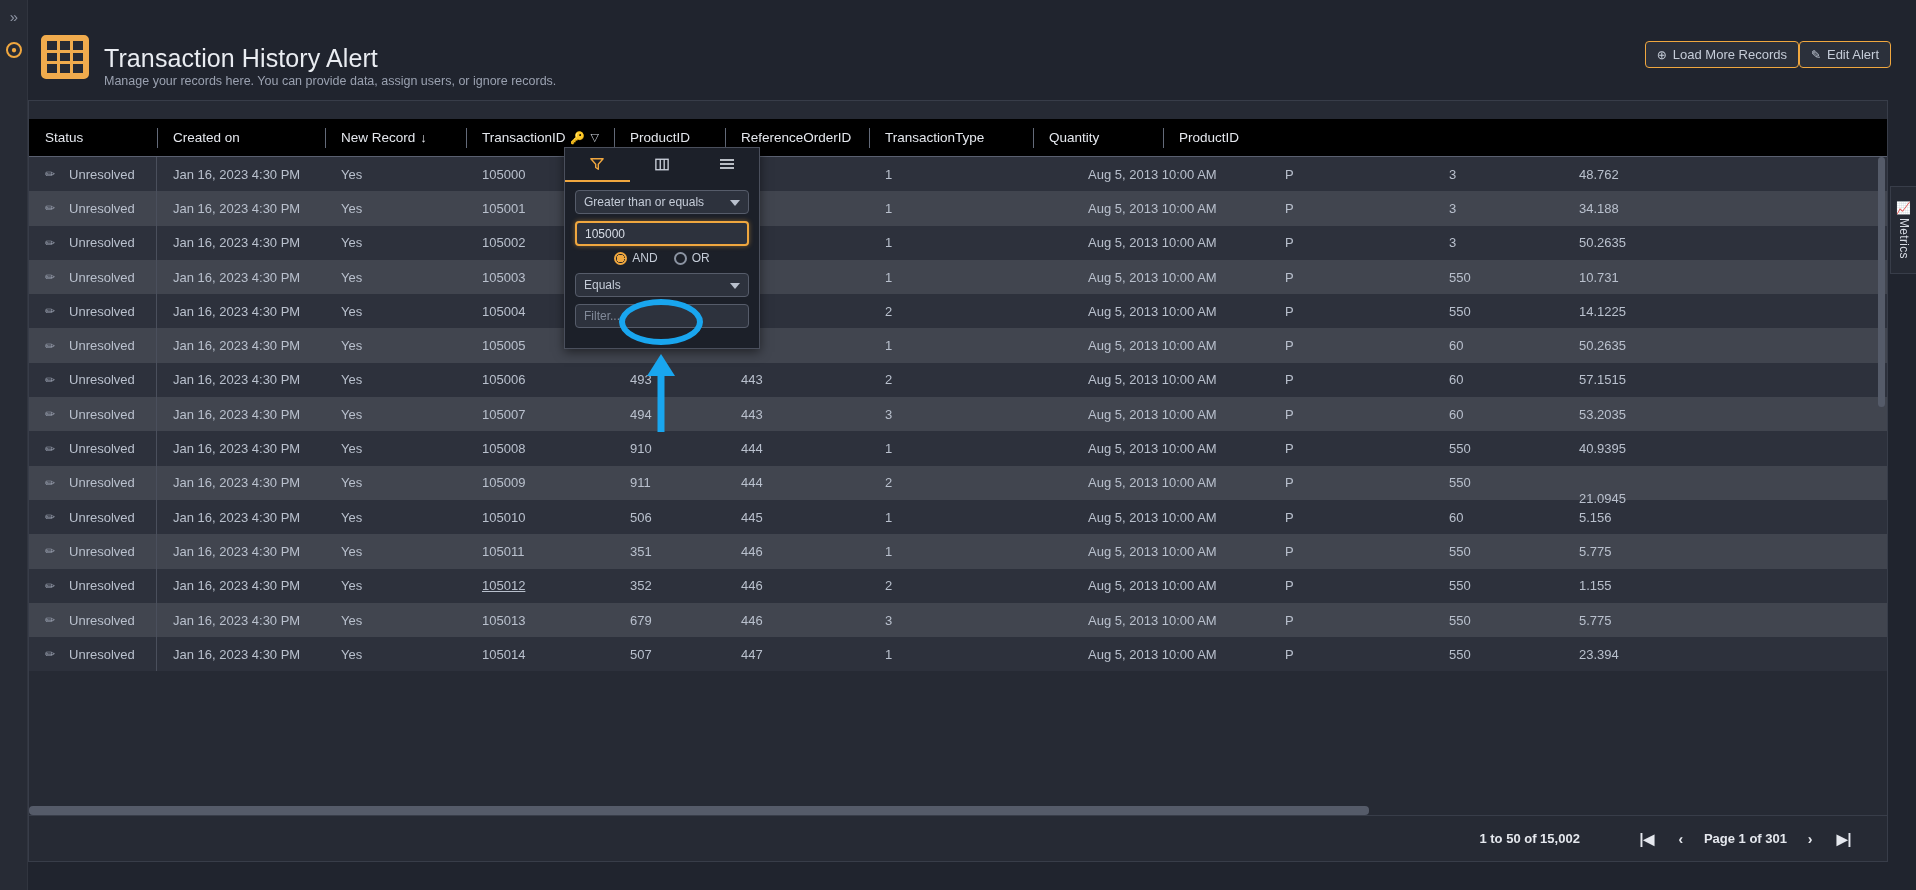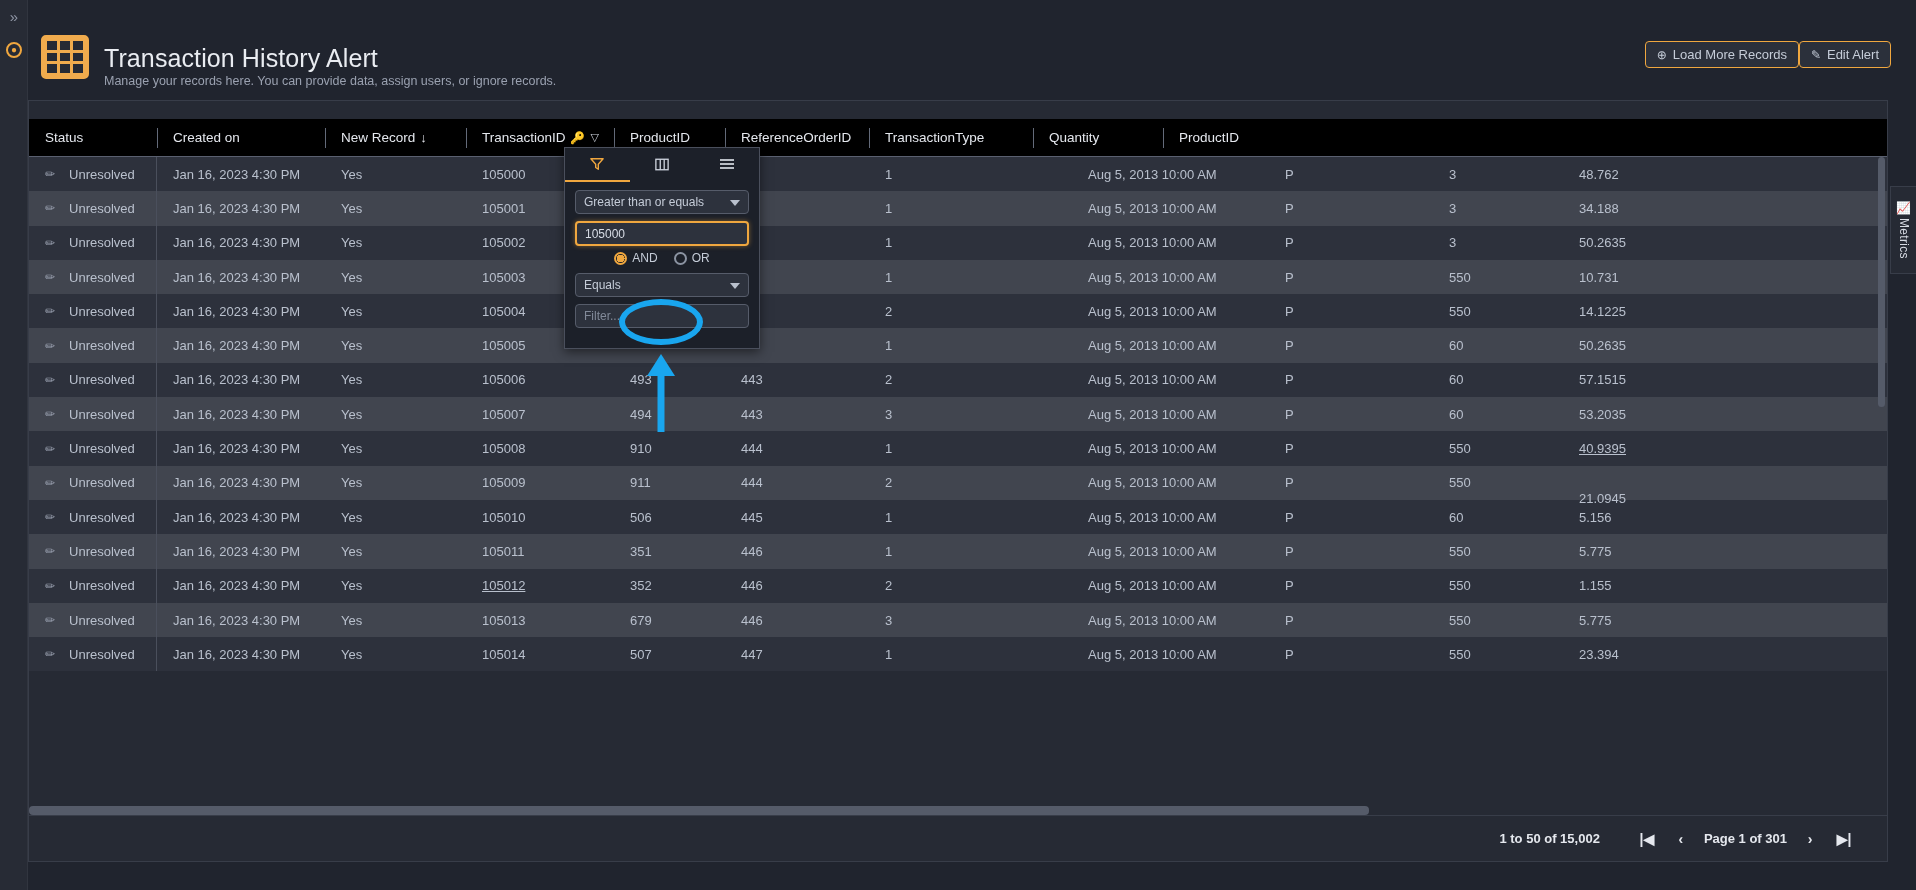--- a/index.html
+++ b/index.html
@@ -110,21 +110,21 @@
   }
   #hscroll i { display: block; width: 1340px; height: 9px; background: #555b69; border-radius: 4px; }
 
   
   #footer {
     position: absolute; left: 28px; top: 816px; width: 1860px; height: 46px;
     background: #262a34; border: 1px solid #383d49; border-top: none;
     display: flex; align-items: center; justify-content: flex-end; gap: 0;
     color: #e5e8ee; font-size: 13px; font-weight: bold;
   }
-  #range-label { margin-right: 30px; }
+  #range-label { margin-right: 50px; }
   .pg-btn {
     width: 34px; text-align: center; color: #e5e8ee; font-size: 14px;
     cursor: pointer; user-select: none;
   }
   #page-label { padding: 0 6px; white-space: nowrap; }
   #footer-right-pad { width: 26px; }
 
   
   #metrics-tab {
     position: absolute; right: 0; top: 186px; width: 26px; height: 88px;
@@ -585,21 +585,21 @@
         </div>
         <div class="cell" style="width: 197px;">
           <span>Aug 5, 2013 10:00 AM</span>
         </div>
         <div class="cell" style="width: 164px;">
           <span>P</span>
         </div>
         <div class="cell" style="width: 130px;">
           <span>550</span>
         </div>
-        <div class="cell" style="width: 160px; text-decoration: underline;">
+        <div class="cell" style="width: 160px;">
           <span>40.9395</span>
         </div>
       </div>
       <div class="row even">
         <div class="cell first" style="width: 128px;">
           <span class="pencil">✏</span>
           <span>Unresolved</span>
         </div>
         <div class="cell" style="width: 168px;">
           <span>Jan 16, 2023 4:30 PM</span>

